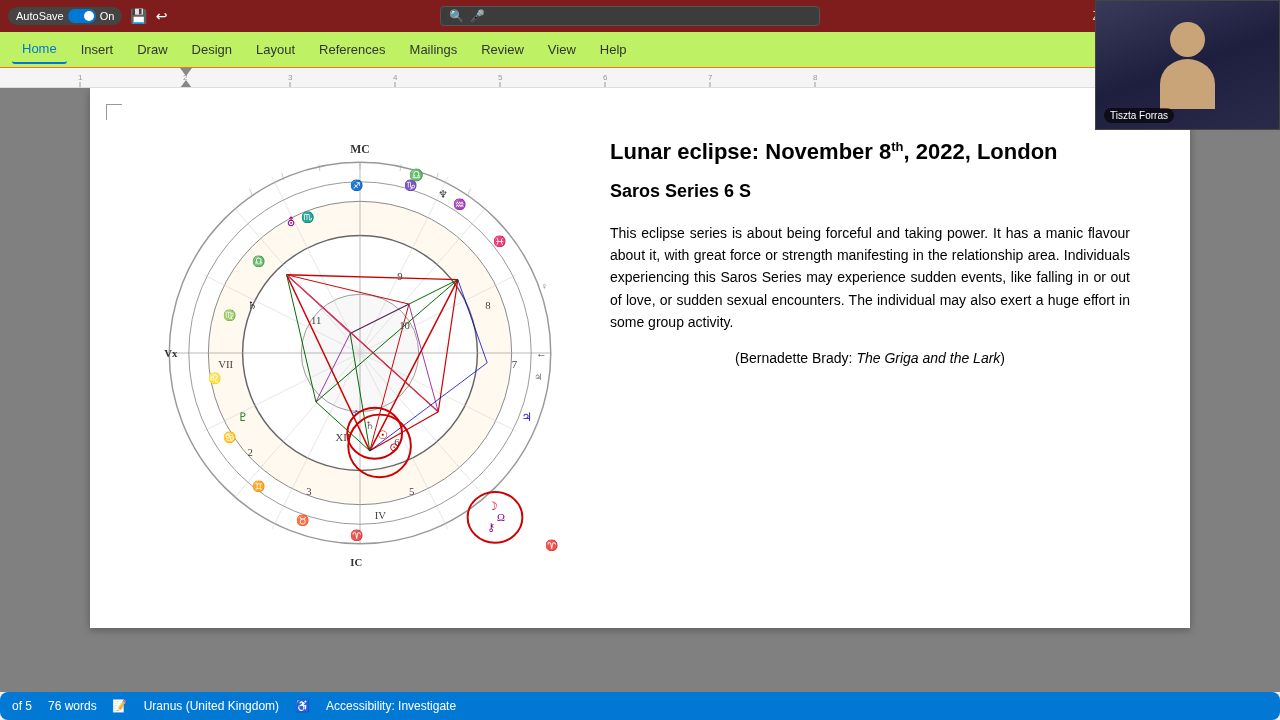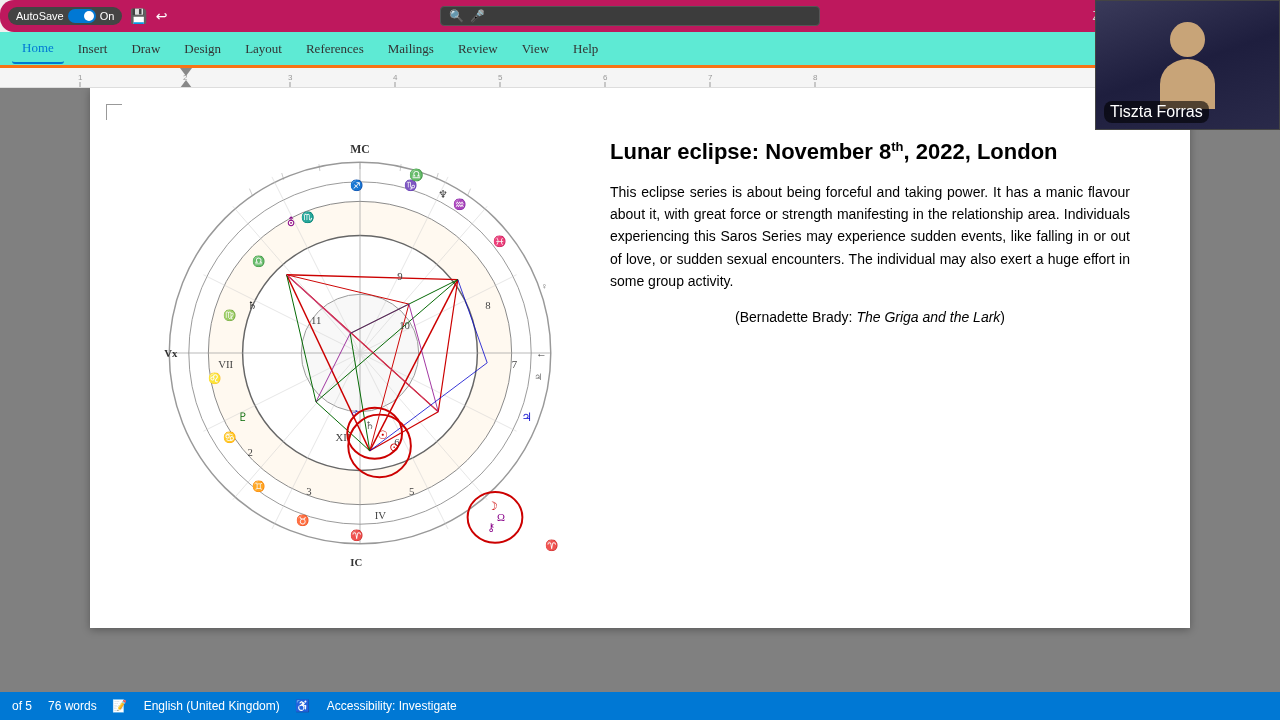--- a/index.html
+++ b/index.html
@@ -1,27 +1,26 @@
 <!DOCTYPE html>
 <html><head>
   <meta charset="utf-8">
   <style>
     * { margin: 0; padding: 0; box-sizing: border-box; }
     body { font-family: 'Segoe UI', Arial, sans-serif; background: #f0f0f0; width: 1280px; height: 720px; overflow: hidden; }
 
     
     #titlebar {
-      background: #be185d;
+      background: #7f1d1d;
       height: 32px;
       display: flex;
       align-items: center;
       padding: 0 8px;
       color: #fff;
       font-size: 12px;
-      border-radius: 14px;
     }
     #titlebar-left { display: flex; align-items: center; gap: 8px; flex: 0 0 auto; }
     #titlebar-center { flex: 1; display: flex; justify-content: center; align-items: center; gap: 8px; }
     #titlebar-right { display: flex; align-items: center; gap: 8px; flex: 0 0 auto; }
 
     .autosave-pill {
       background: #444;
       border-radius: 12px;
       padding: 2px 8px;
       font-size: 11px;
@@ -60,28 +59,27 @@
       outline: none;
       flex: 1;
     }
     .search-box input::placeholder { color: #888; }
 
     .user-area { display: flex; align-items: center; gap: 6px; font-size: 12px; color: #ccc; }
     .avatar { width: 24px; height: 24px; border-radius: 50%; background: #666; overflow: hidden; display: flex; align-items: center; justify-content: center; font-size: 10px; color: #fff; }
 
     
     #ribbon {
-      background: #5eead4;
-      border-bottom: 3px solid #f97316;
+      background: #bef264;
+      border-bottom: 1px solid #f97316;
       height: 36px;
       display: flex;
       align-items: center;
       padding: 0 12px;
       gap: 4px;
-      font-family: Liberation Serif, serif;
     }
     .ribbon-tab {
       padding: 6px 10px;
       font-size: 13px;
       cursor: pointer;
       border-radius: 3px;
       color: #333;
     }
     .ribbon-tab.active { color: #0078d4; border-bottom: 2px solid #0078d4; }
     .ribbon-right { margin-left: auto; display: flex; align-items: center; gap: 8px; }
@@ -187,20 +185,21 @@
     
     #statusbar {
       background: #0078d4;
       height: 28px;
       display: flex;
       align-items: center;
       padding: 0 12px;
       color: #fff;
       font-size: 12px;
       gap: 16px;
+      border-radius: 8px;
     }
     .statusbar-right {
       margin-left: auto;
       display: flex; align-items: center; gap: 12px;
     }
     .view-icons { display: flex; gap: 6px; }
     .view-icon {
       width: 20px; height: 16px;
       border: 1px solid rgba(255,255,255,0.5);
       display: flex; align-items: center; justify-content: center;
@@ -231,21 +230,21 @@
       width: 100%; height: 100%;
       background: linear-gradient(135deg, #2d2d4e 0%, #1a1a2e 100%);
       display: flex; align-items: center; justify-content: center;
       position: relative;
     }
     .video-name-tag {
       position: absolute;
       bottom: 6px; left: 8px;
       background: rgba(0,0,0,0.6);
       color: #fff;
-      font-size: 16px;
+      font-size: 10px;
       padding: 2px 6px;
       border-radius: 8px;
     }
 
     
     #astro-chart {
       width: 420px;
       height: 450px;
     }
   </style>
@@ -467,35 +466,36 @@
 
         <text x="400" y="430" font-size="11" fill="#333">♈</text>
 
       </svg>
     </div>
 
     <div id="text-area">
       <h1 class="doc-main-title">
         <span>Lunar eclipse: November 8</span><sup>th</sup><span>, 2022, London</span>
       </h1>
+      <p class="saros-title">Saros Series 6 S</p>
       <p class="eclipse-body">This eclipse series is about being forceful and taking power. It has a manic flavour about it, with great force or strength manifesting in the relationship area. Individuals experiencing this Saros Series may experience sudden events, like falling in or out of love, or sudden sexual encounters. The individual may also exert a huge effort in some group activity.</p>
       <p class="attribution">
         <span>(Bernadette Brady: </span><em>The Griga and the Lark</em><span>)</span>
       </p>
     </div>
   </div>
 </div>
 
 <div id="statusbar">
   <span>
     <span>of 5</span>
   </span>
   <span>76 words</span>
   <span style="cursor:pointer;">📝</span>
-  <span style="cursor:pointer;">English (United Kingdom)</span>
+  <span style="cursor:pointer;">Uranus (United Kingdom)</span>
   <span style="cursor:pointer;">♿</span>
   <span style="cursor:pointer;">Accessibility: Investigate</span>
 </div>
 
 <div id="video-overlay">
   <div id="video-overlay-person">
 
     <div style="position:relative; width:100%; height:100%; background: linear-gradient(160deg, #3a3a5a 0%, #1e1e3e 50%, #2a2a4a 100%); display:flex; align-items:center; justify-content:center;">
 
       <div style="position:relative;">

